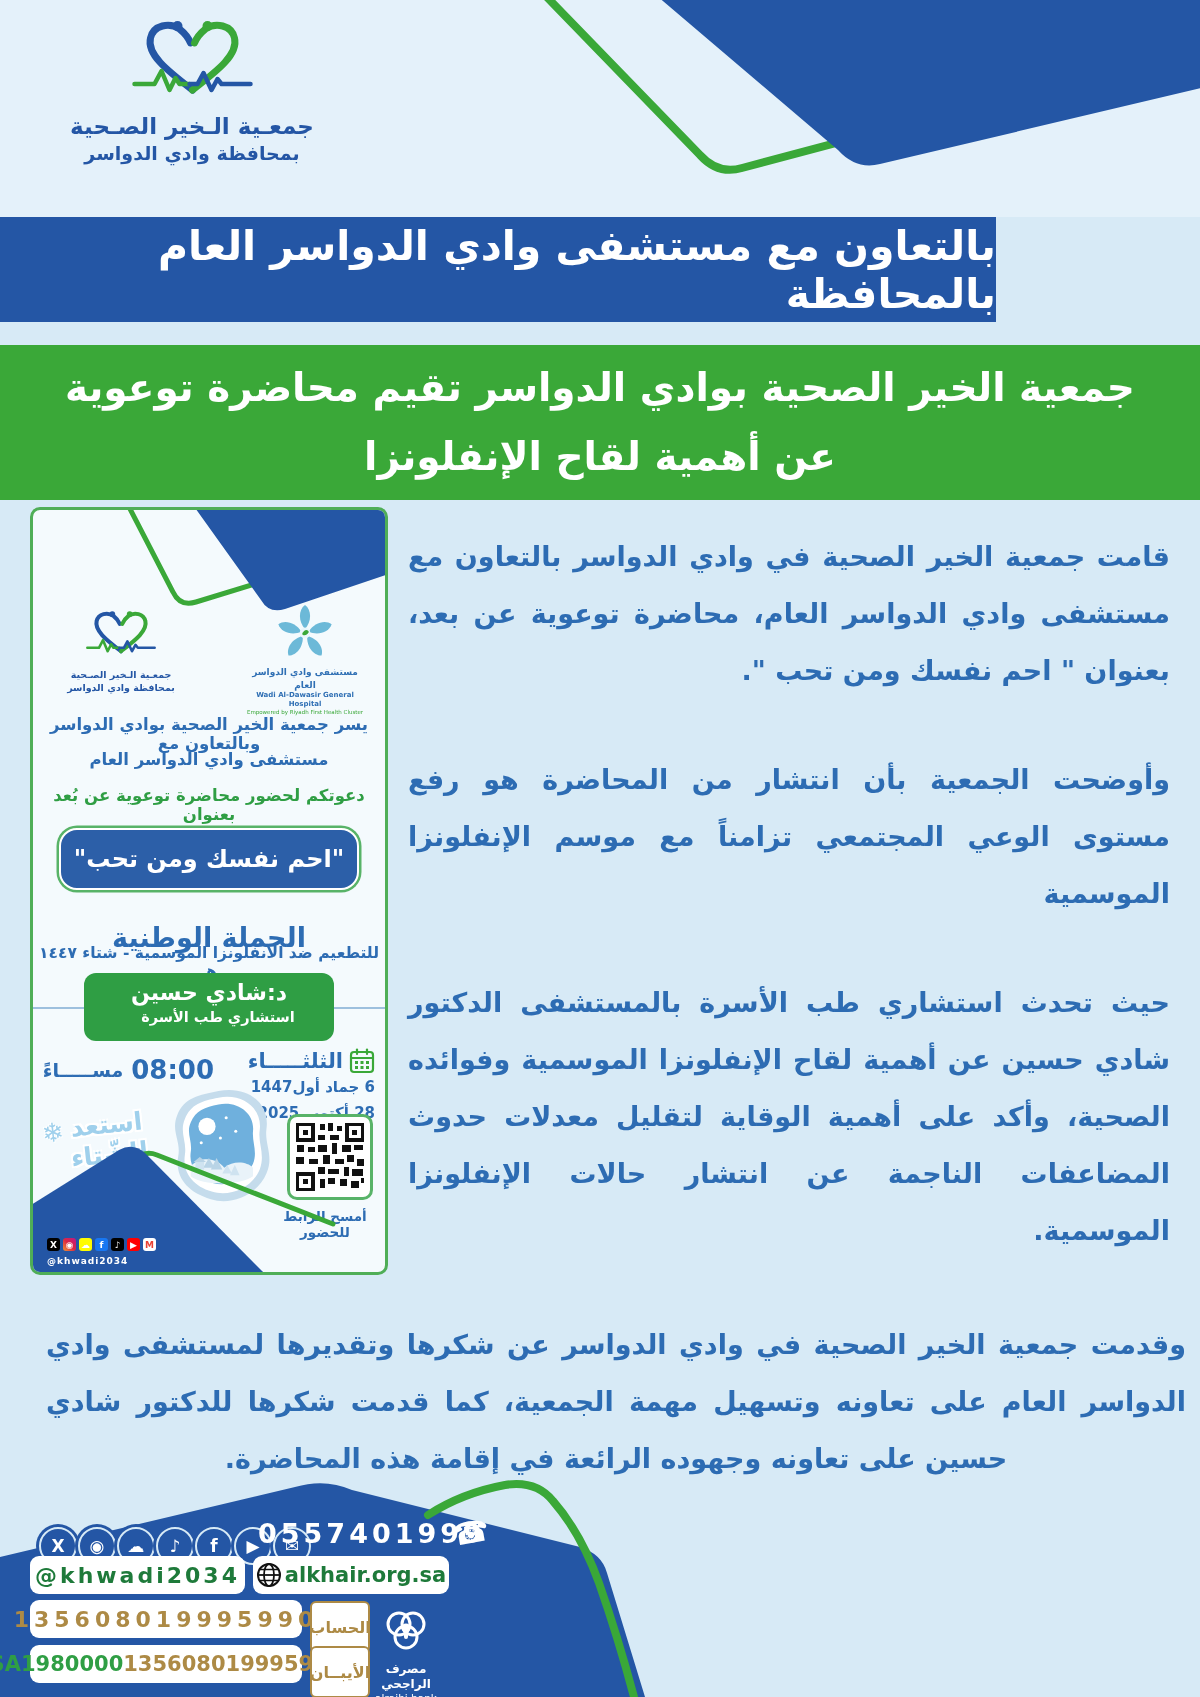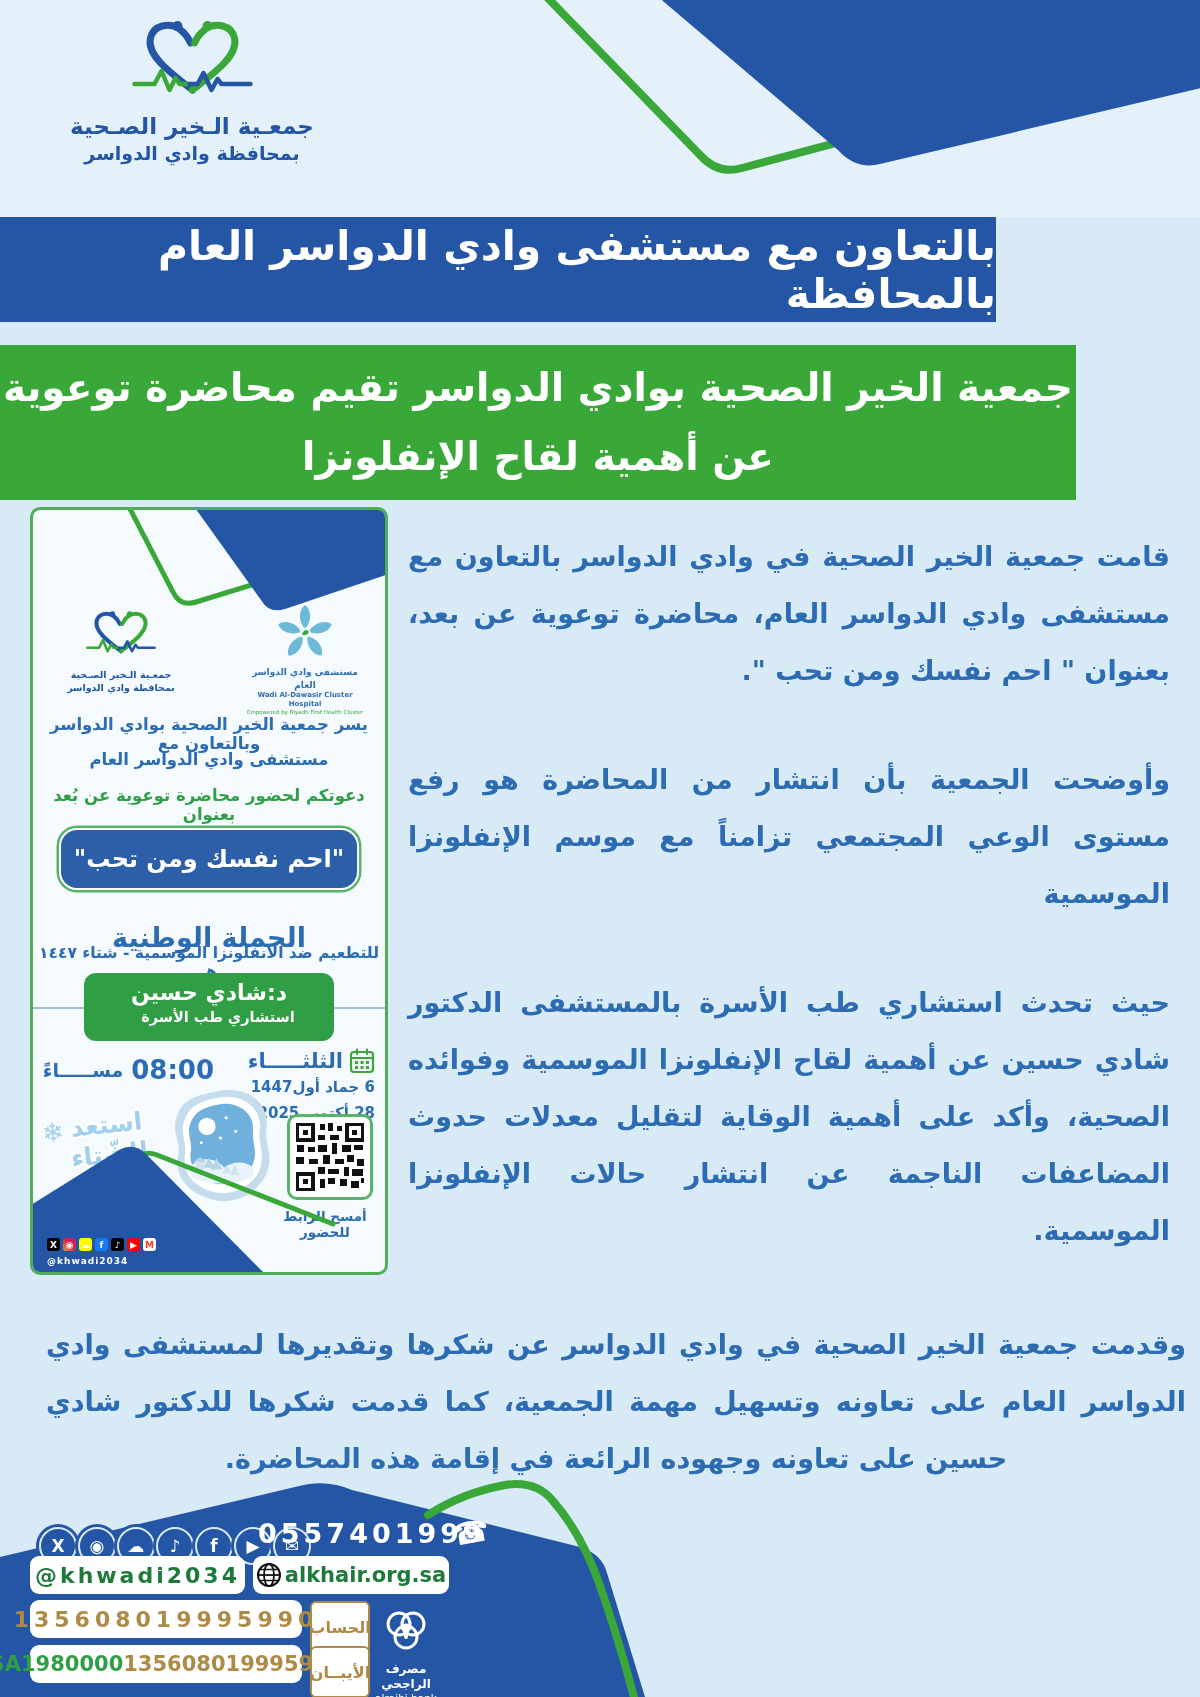--- a/index.html
+++ b/index.html
@@ -8,21 +8,21 @@
   
   .header{position:absolute;left:0;top:0;width:1200px;height:217px;background:#e4f1fa;}
   .header-decor{position:absolute;right:0;top:0;}
   .org-logo{position:absolute;left:62px;top:12px;width:260px;text-align:center;}
   .org-logo .heart{display:block;margin:0 auto;}
   .org-line1{color:#2456a5;font-weight:bold;font-size:23px;direction:rtl;line-height:1.25;}
   .org-line2{color:#2456a5;font-weight:bold;font-size:19px;direction:rtl;line-height:1.3;}
   
   .coop-banner{position:absolute;left:0;top:217px;width:996px;height:105px;background:#2456a5;color:#fff;
     display:flex;align-items:center;justify-content:center;font-size:41px;font-weight:bold;direction:rtl;}
-  .title-banner{position:absolute;left:0;top:345px;width:1076px;height:155px;background:#3aa838;color:#fff;
+  .title-banner{position:absolute;left:0;top:345px;width:1200px;height:155px;background:#3aa838;color:#fff;
     display:flex;flex-direction:column;align-items:center;justify-content:center;font-size:39px;font-weight:bold;direction:rtl;line-height:1.75;}
   
   .article{position:absolute;left:408px;top:528px;width:762px;direction:rtl;}
   .article p{margin:0 0 52px 0;color:#2d6cb3;font-weight:bold;font-size:27px;line-height:57px;
     text-align:justify;text-align-last:right;}
   .closing{position:absolute;left:30px;top:1300px;width:1140px;direction:rtl;color:#2d6cb3;font-weight:bold;
     font-size:27px;line-height:57px;text-align:justify;text-align-last:center;margin:16px;}
   
   .flyer{position:absolute;left:30px;top:507px;width:358px;height:768px;background:#f4fafd;
     border:3px solid #4fae57;border-radius:10px;overflow:hidden;}
@@ -159,21 +159,21 @@
               <path transform="rotate(72)" d="M0 -4 C -7 -12 -7 -24 0 -29 C 7 -24 7 -12 0 -4 Z"></path>
               <path transform="rotate(144)" d="M0 -4 C -7 -12 -7 -24 0 -29 C 7 -24 7 -12 0 -4 Z"></path>
               <path transform="rotate(216)" d="M0 -4 C -7 -12 -7 -24 0 -29 C 7 -24 7 -12 0 -4 Z"></path>
               <path transform="rotate(288)" d="M0 -4 C -7 -12 -7 -24 0 -29 C 7 -24 7 -12 0 -4 Z"></path>
             </g>
             <circle r="5.5" fill="#eaf6fb"></circle>
             <path d="M-3 1 C -1 -4 3 -4 4 -1 C 2 3 -2 3 -3 1 Z" fill="#3aa838"></path>
           </g>
         </svg>
         <div class="hosp-ar">مستشفى وادي الدواسر العام</div>
-        <div class="hosp-en">Wadi Al-Dawasir Cluster Hospital</div>
+        <div class="hosp-en">Wadi Al-Dawasir General Hospital</div>
         <div class="hosp-sub">Empowered by Riyadh First Health Cluster</div>
       </div>
     </div>
 
     <div class="flyer-intro fi1">يسر جمعية الخير الصحية بوادي الدواسر وبالتعاون مع</div>
     <div class="flyer-intro fi2">مستشفى وادي الدواسر العام</div>
     <div class="flyer-invite">دعوتكم لحضور محاضرة توعوية عن بُعد بعنوان</div>
 
     <div class="title-box">"احم نفسك ومن تحب"</div>
     <div class="campaign">الحملة الوطنية</div>

